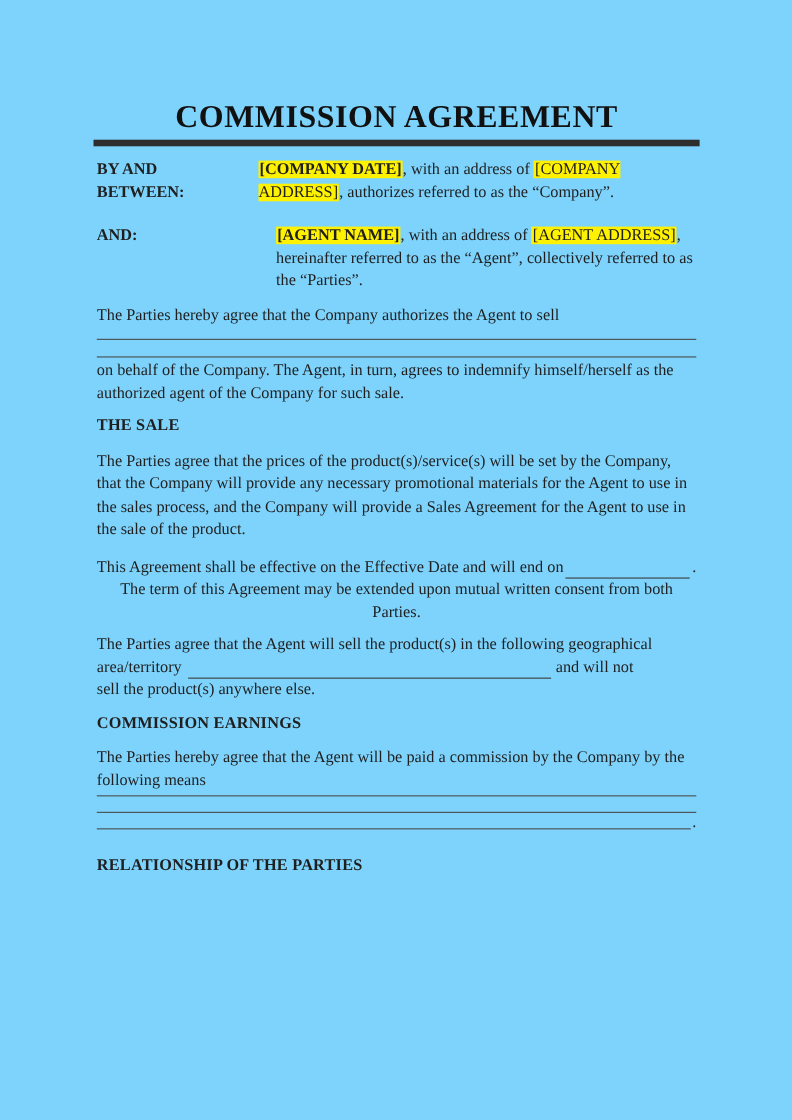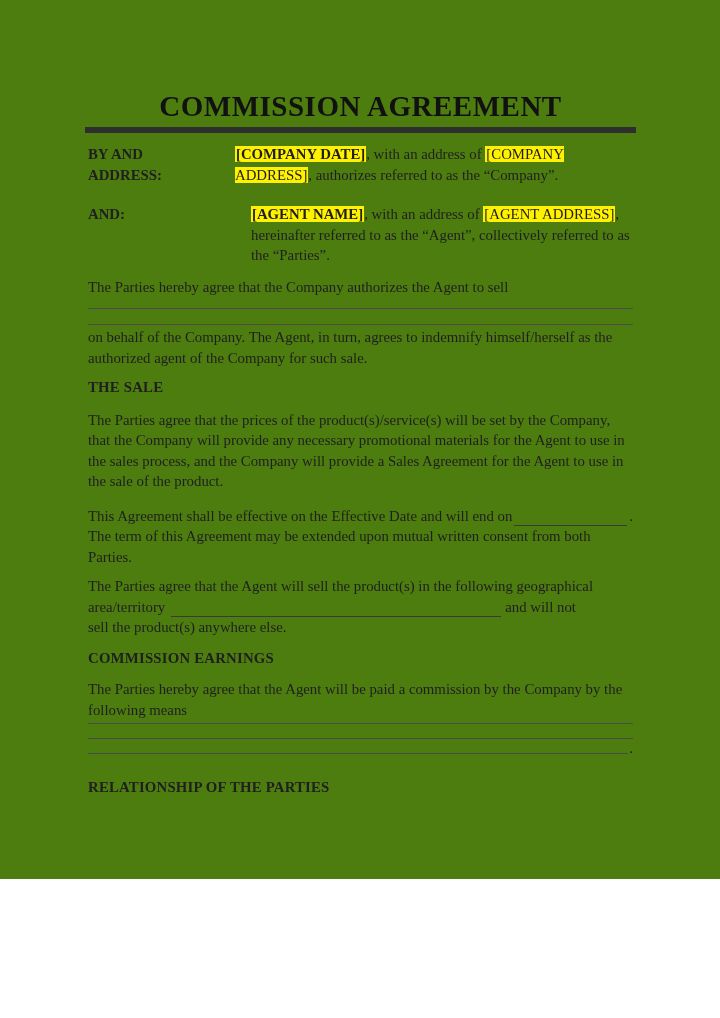--- a/index.html
+++ b/index.html
@@ -1,21 +1,21 @@
 <!DOCTYPE html>
 <html style="--highlight: #fff200;"><head>
 <meta charset="utf-8">
 <style>
   * { margin:0; padding:0; box-sizing:border-box; }
   html,body { background:#ffffff; }
   .page {
     position:relative;
-    width:720px; height:879px;
+    width:720px; height:1018px;
     margin:0 auto;
-    background:#4d7c0f;
+    background:#7dd3fc;
     padding:90px 87px 0 88px;
     overflow:hidden;
     font-family:"Liberation Serif","DejaVu Serif",serif;
     color:#1f1f1f;
     font-size:14.8px;
     line-height:20.5px;
   }
   .doc-title {
     text-align:center;
     font-size:29px;
@@ -42,21 +42,21 @@
   .party-label { font-weight:bold; white-space:pre-line; }
   .sec-heading { font-weight:bold; letter-spacing:0.2px; }
   .h-agreement { margin-top:11px; }
   .p-agreement1 { margin-top:11px; }
   .rule-a1 { height:12px; border-bottom:1.5px solid #4a4a4a; }
   .rule-a2 { height:16px; border-bottom:1.5px solid #4a4a4a; }
   .p-agreement2 { margin-top:2px; }
   .h-sale { margin-top:9px; }
   .p-sale { margin-top:12px; }
   .h-term { margin-top:5px; }
-  .term-lines { margin-top:14px; }
+  .term-lines { margin-top:14px;text-align:center; }
   .flex-line { display:flex; align-items:baseline; white-space:pre; }
   .blank-fill { flex:1; border-bottom:1.4px solid #3a3a3a; min-width:40px; margin:0 2px; align-self:flex-end; height:17px; }
   .geo-blank { flex:1; border-bottom:1.4px solid #3a3a3a; margin:0 4px 0 6px; align-self:flex-end; height:17px; max-width:330px; }
   .h-geography { margin-top:14px; }
   .geo-lines { margin-top:9px; }
   .h-commission { margin-top:10px; }
   .p-commission { margin-top:11px; }
   .rule-c1 { height:4px; border-bottom:1.5px solid #4a4a4a; }
   .rule-c2 { height:15px; border-bottom:1.5px solid #4a4a4a; }
   .rule-c3 { display:flex; align-items:flex-end; height:15px; }
@@ -68,21 +68,21 @@
 <body>
 
 <div class="page">
 
   <div class="doc-title">COMMISSION AGREEMENT</div>
   <div class="title-rule"></div>
 
 
   <div class="party-row company">
     <div class="party-label">BY AND
-ADDRESS:</div>
+BETWEEN:</div>
     <div><span class="hl bold">[COMPANY DATE]</span><span>, with an address of </span><span class="hl">[COMPANY ADDRESS]</span><span>, authorizes referred to as the “Company”.</span></div>
   </div>
 
   <div class="party-row agent">
     <div class="party-label">AND:</div>
     <div><span class="hl bold">[AGENT NAME]</span><span>, with an address of </span><span class="hl">[AGENT ADDRESS]</span><span>, hereinafter referred to as the “Agent”, collectively referred to as the “Parties”.</span></div>
   </div>
 
   <div class="p-agreement1">The Parties hereby agree that the Company authorizes the Agent to sell</div>
   <div class="rule-a1"></div>

